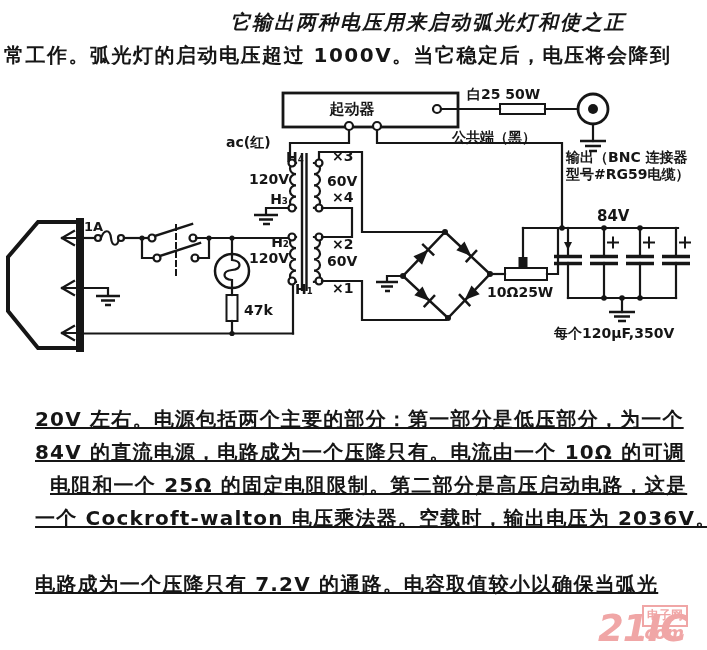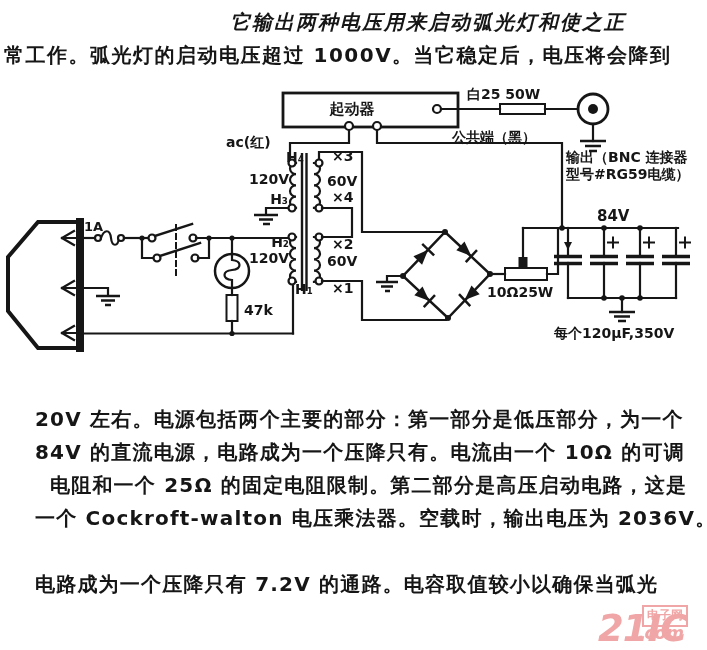--- a/index.html
+++ b/index.html
@@ -2,21 +2,21 @@
 <html><head>
 <meta charset="utf-8">
 <style>
   html,body{margin:0;padding:0;}
   body{background:#e8e8e8;font-family:"DejaVu Sans","Liberation Sans",sans-serif;}
   #page{position:relative;width:707px;height:650px;background:#ffffff;overflow:hidden;
         color:#161616;}
   .para{position:absolute;font-size:20px;font-weight:700;white-space:nowrap;color:#161616;}
   .intro1{top:9px;left:230px;letter-spacing:2px;font-style:italic;}
   .intro2{top:42px;left:4px;letter-spacing:1.5px;}
-  .bline{letter-spacing:1.2px;}
+  .bline{letter-spacing:1.2px;text-decoration:underline;}
   svg{position:absolute;left:0;top:85px;}
   svg .w{stroke:#161616;stroke-width:2.2;fill:none;stroke-linecap:square;}
   svg .w3{stroke:#161616;stroke-width:2.8;fill:none;}
   svg .core{stroke:#161616;stroke-width:2.4;fill:none;}
   svg .term{stroke:#161616;stroke-width:2.2;fill:#ffffff;}
   svg .dot{fill:#161616;stroke:none;}
   svg .blk{fill:#161616;stroke:none;}
   svg text{fill:#161616;font-weight:700;font-size:14px;font-family:"DejaVu Sans","Liberation Sans",sans-serif;}
   .wm{position:absolute;left:552px;top:603px;width:150px;height:46px;color:#f0a6a6;}
   .wm-brand{position:absolute;left:0;top:4px;font-size:37px;font-weight:800;font-style:italic;letter-spacing:-1px;margin-left:46px;}

